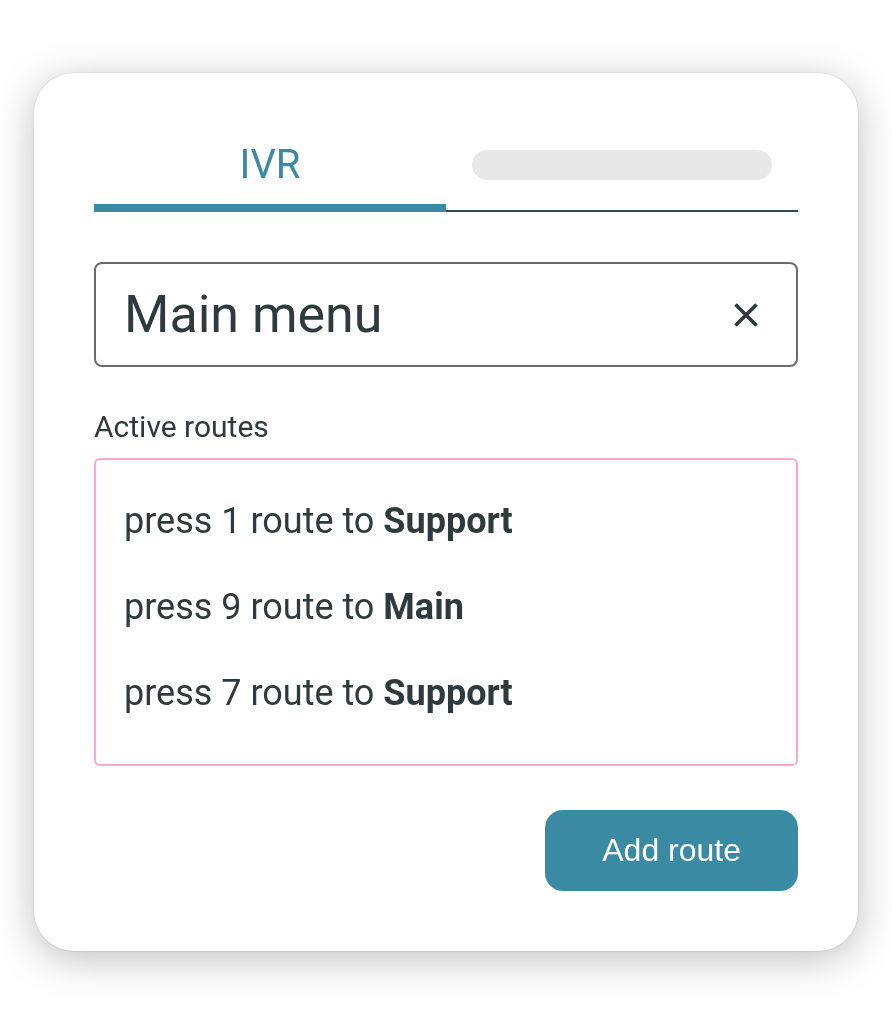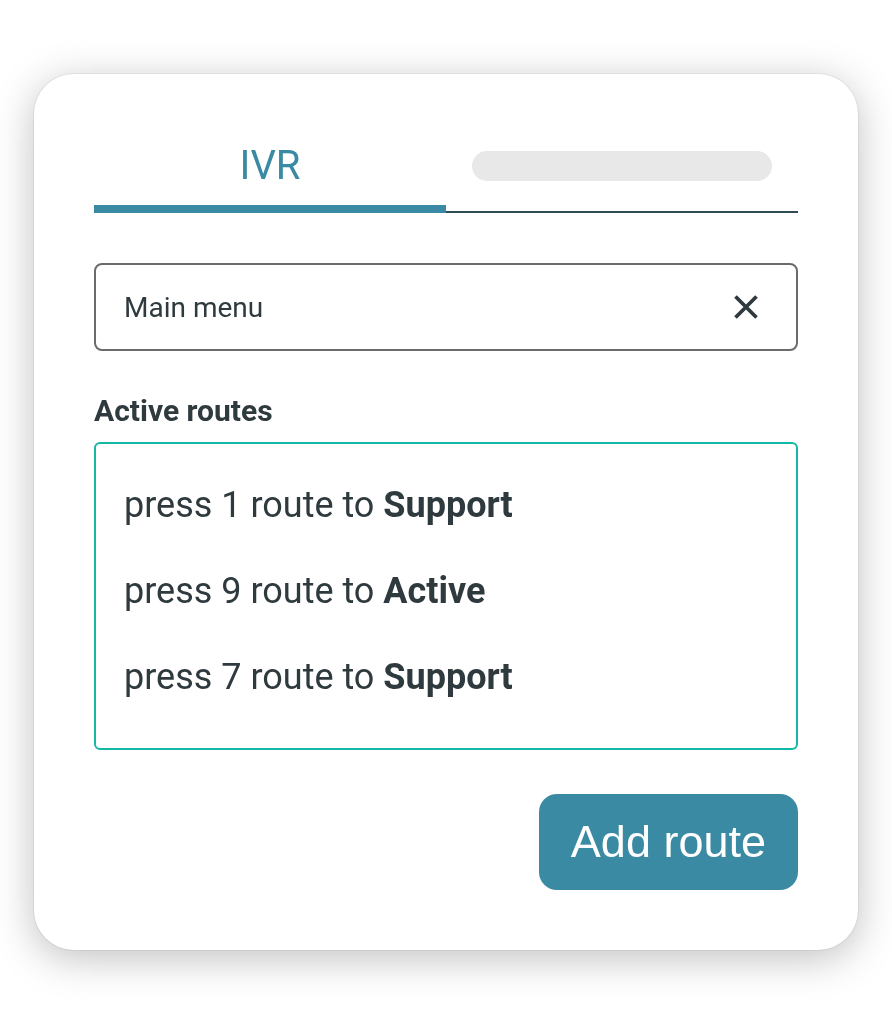--- a/index.html
+++ b/index.html
@@ -62,47 +62,47 @@
     .input-wrap {
       border: 2px solid #6b6b6b;
       border-radius: 8px;
       display: flex;
       align-items: center;
       padding: 20px 28px;
       margin-bottom: 42px;
     }
     .input-value {
       flex: 1;
-      font-size: 28px;
+      font-size: 52px;
       color: #2f3a3f;
       font-weight: 400;
     }
     .clear-btn {
       background: none;
       border: none;
       cursor: pointer;
       padding: 4px;
       display: flex;
       align-items: center;
       justify-content: center;
     }
     .clear-btn svg {
       width: 36px;
       height: 36px;
       stroke: #2f3a3f;
       stroke-width: 2.5;
     }
     .section-label {
       font-size: 30px;
-      font-weight: 700;
+      font-weight: 400;
       color: #2f3a3f;
       margin-bottom: 14px;
     }
     .routes-box {
-      border: 2px solid #14b8a6;
+      border: 2px solid #f9a8d4;
       border-radius: 6px;
       padding: 18px 28px 28px 28px;
       margin-bottom: 44px;
     }
     .route-line {
       font-size: 36px;
       color: #2f3a3f;
       padding: 22px 0;
       font-weight: 400;
     }
@@ -111,23 +111,23 @@
     }
     .actions {
       display: flex;
       justify-content: flex-end;
     }
     .add-btn {
       background: #3a8aa3;
       color: #ffffff;
       border: none;
       border-radius: 18px;
-      font-size: 45px;
+      font-size: 32px;
       font-weight: 500;
-      padding: 22px 32px;
+      padding: 22px 57px;
       cursor: pointer;
     }
   </style>
 </head>
 <body>
 
 <div class="card">
 
   <div class="tabs">
     <div class="tab active">
@@ -147,21 +147,21 @@
     </button>
   </div>
 
   <div class="section-label">Active routes</div>
 
   <div class="routes-box">
     <div class="route-line">
       <span>press 1 route to </span><b>Support</b>
     </div>
     <div class="route-line">
-      <span>press 9 route to </span><b>Active</b>
+      <span>press 9 route to </span><b>Main</b>
     </div>
     <div class="route-line">
       <span>press 7 route to </span><b>Support</b>
     </div>
   </div>
 
   <div class="actions">
     <button class="add-btn">
       <span>Add route</span>
     </button>

